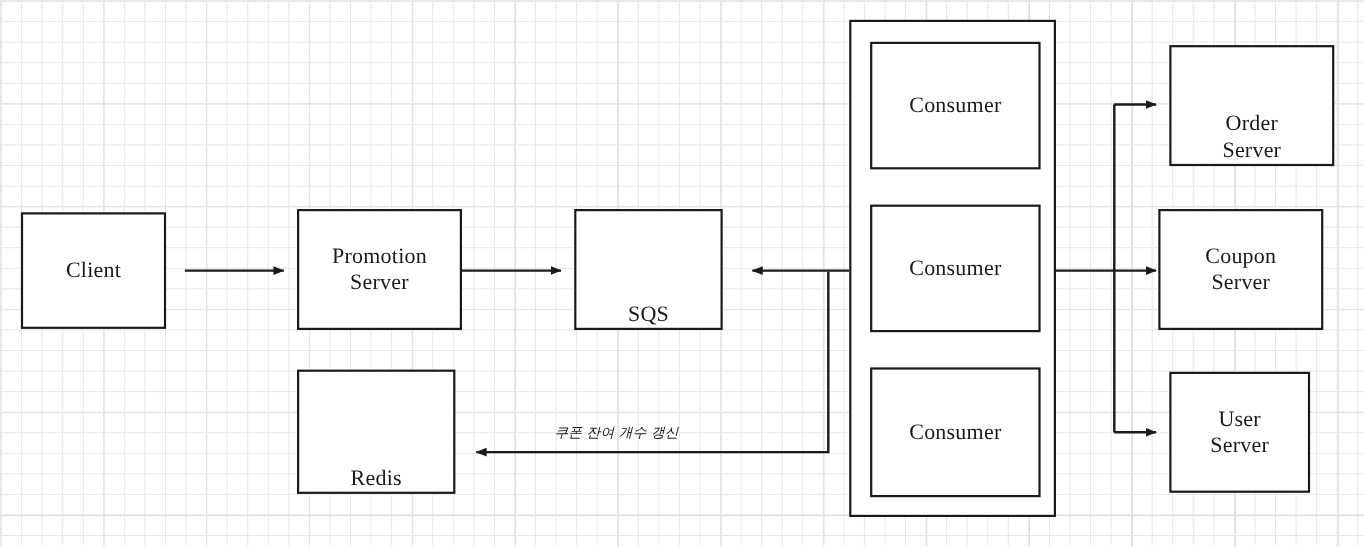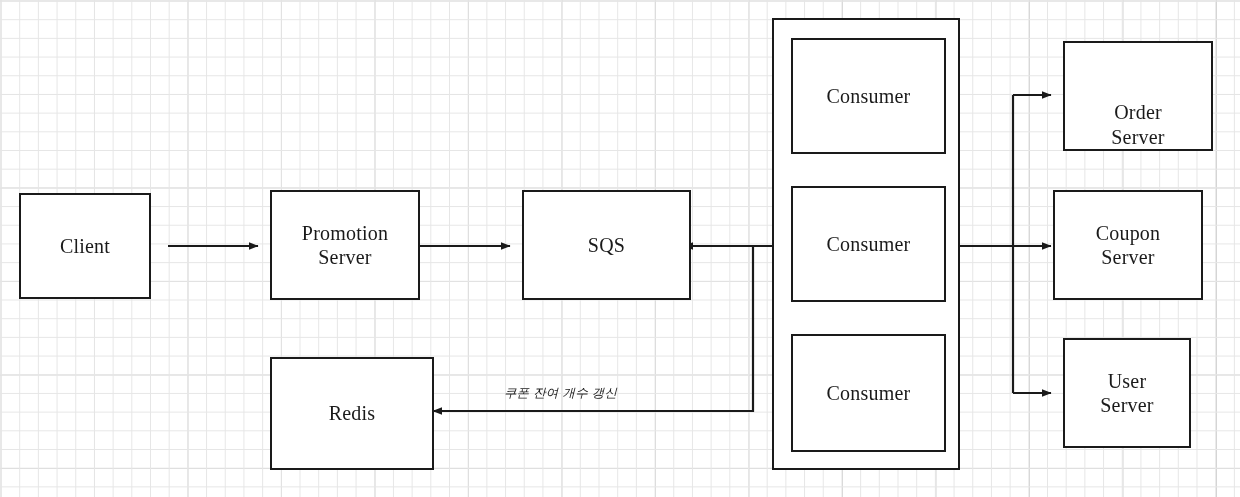--- a/index.html
+++ b/index.html
@@ -97,25 +97,25 @@
 
   <div class="node" style="left:19px; top:193px; width:132px; height:106px;">
     <span>Client</span>
   </div>
 
   <div class="node" style="left:270px; top:190px; width:150px; height:110px; white-space:pre-line;justify-content:center;">
     <span>Promotion
 Server</span>
   </div>
 
-  <div class="node" style="left:522px; top:190px; width:169px; height:110px;">
+  <div class="node" style="left:522px; top:190px; width:135px; height:110px;align-items:flex-end;">
     <span>SQS</span>
   </div>
 
-  <div class="node" style="left:270px; top:357px; width:164px; height:113px;">
+  <div class="node" style="left:270px; top:336px; width:144px; height:113px;align-items:flex-end;">
     <span>Redis</span>
   </div>
 
   <div class="node" style="left:791px; top:38px; width:155px; height:116px;">
     <span>Consumer</span>
   </div>
 
   <div class="node" style="left:791px; top:186px; width:155px; height:116px;">
     <span>Consumer</span>
   </div>

